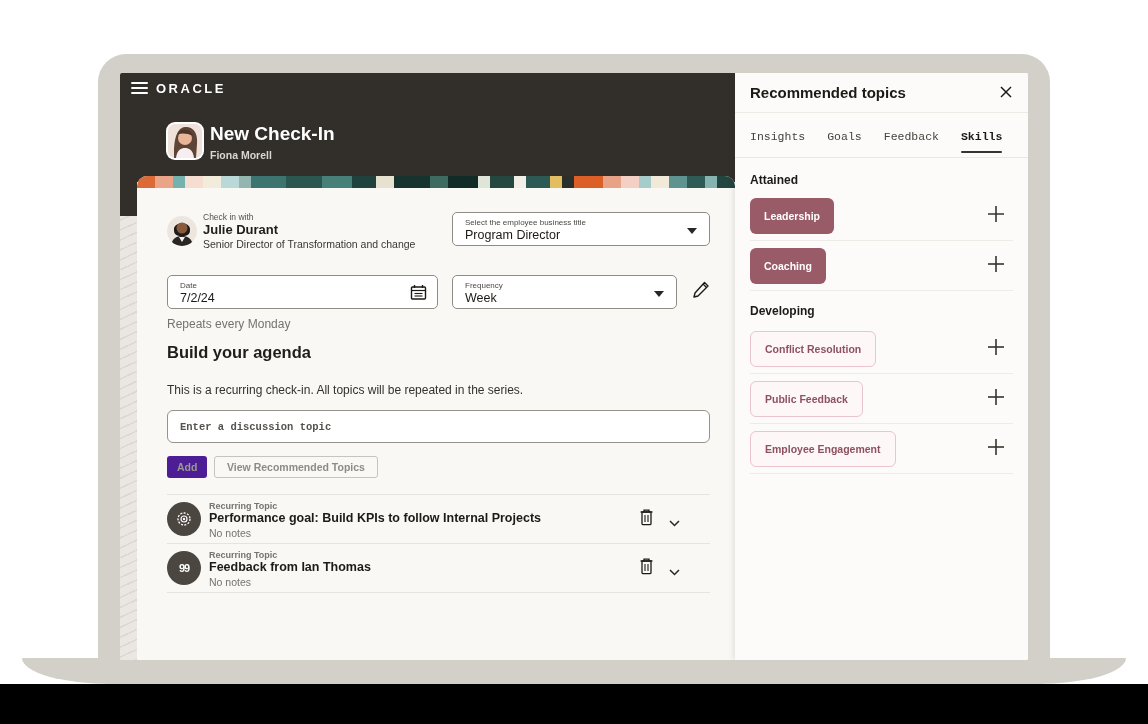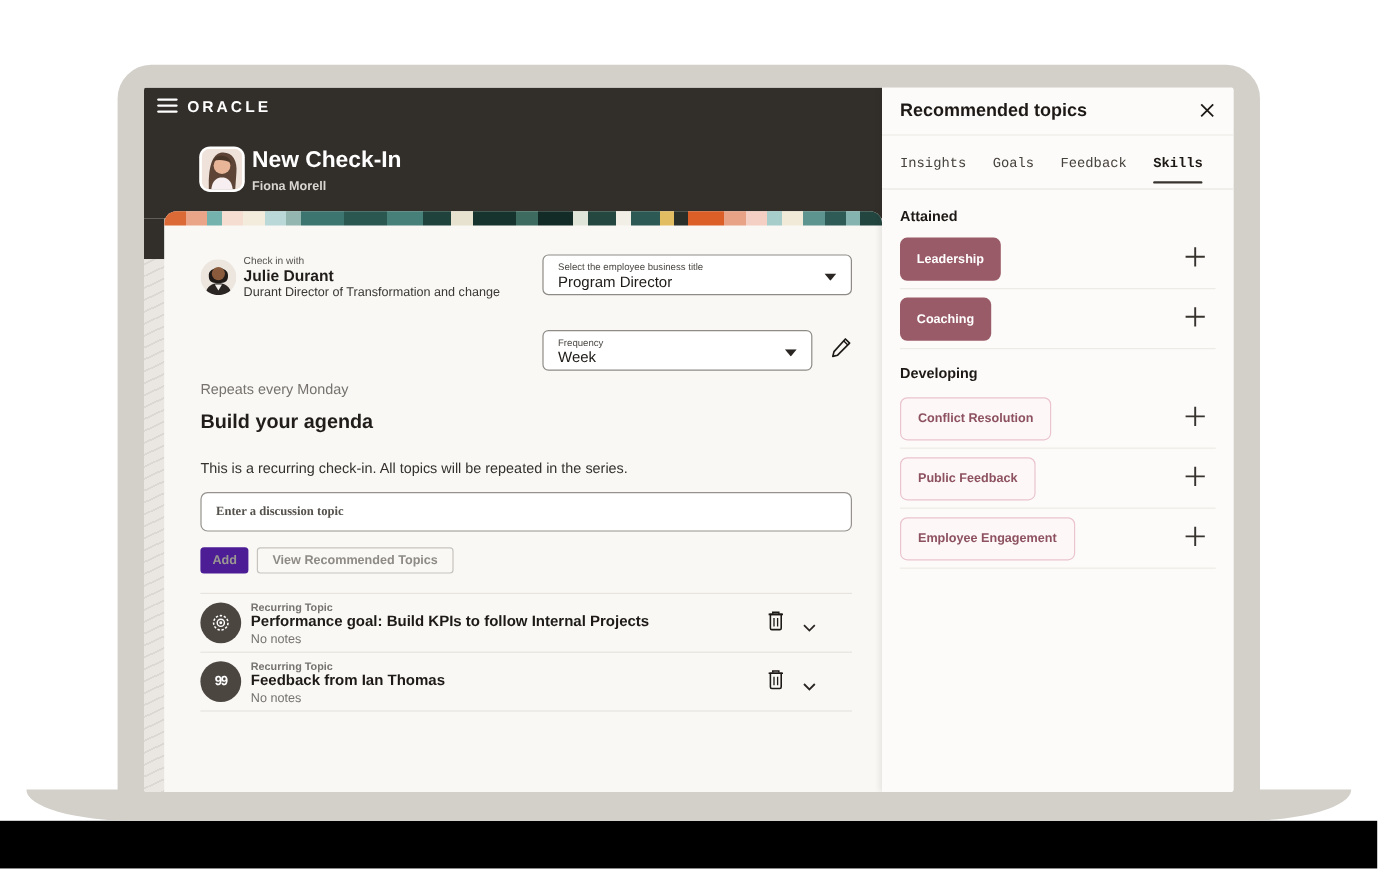--- a/index.html
+++ b/index.html
@@ -45,21 +45,21 @@
   .caret{position:absolute;right:12px;top:15px;}
   .cal{position:absolute;right:10px;top:8px;}
   .biz{left:315px;top:36px;width:258px;}
   .date{left:30px;top:99px;width:271px;}
   .freq{left:315px;top:99px;width:225px;}
   .pencil-btn{position:absolute;left:552px;top:103px;width:24px;height:24px;background:none;border:none;padding:0;cursor:pointer;}
   .repeats{position:absolute;left:30px;top:141px;font-size:12px;color:#76726d;}
   .agenda-h{position:absolute;left:30px;top:167px;font-size:16.5px;font-weight:700;color:#201d1a;}
   .agenda-d{position:absolute;left:30px;top:207px;font-size:12px;color:#34312d;}
   .topic-input{position:absolute;left:30px;top:234px;width:543px;height:33px;border:1px solid #96938e;border-radius:6px;
-      background:#fff;padding:0 12px;font-size:10.5px;font-weight:600;color:#33302c;font-family:Liberation Serif, serif;}
+      background:#fff;padding:0 12px;font-size:10.5px;font-weight:600;color:#33302c;font-family:Liberation Mono, monospace;}
   .topic-input::placeholder{color:#55524d;opacity:1;}
   .btn-add{position:absolute;left:30px;top:280px;height:22px;padding:0 10px;background:#4c1d95;border:none;border-radius:3px;
       font-size:10.5px;font-weight:700;color:#9b9893;font-family:inherit;cursor:default;}
   .btn-view{position:absolute;left:77px;top:280px;height:22px;padding:0 12px;background:transparent;border:1px solid #c7c4bf;
       border-radius:3px;font-size:10.5px;font-weight:700;color:#8e8b86;font-family:inherit;cursor:pointer;}
   .hr{position:absolute;left:30px;width:543px;height:1px;background:#e7e4df;}
   .trow{position:absolute;left:30px;width:543px;height:49px;border-bottom:1px solid #e7e4df;}
   .trow .circ{position:absolute;left:0;top:7px;width:34px;height:34px;border-radius:50%;background:#4c4641;
       display:flex;align-items:center;justify-content:center;color:#fff;}
   .trow .circ .q{font-size:11px;font-weight:800;letter-spacing:-1px;line-height:1;}
@@ -129,30 +129,42 @@
             <svg width="30" height="30" viewBox="0 0 30 30">
               <rect width="30" height="30" fill="#ece6df"></rect>
               <path d="M7 14 C6 5 24 5 23 14 C23 18 21 20 15 20 C9 20 7 18 7 14 Z" fill="#1f1a17"></path>
               <circle cx="15" cy="12" r="5.5" fill="#8a5a3c"></circle>
               <path d="M4 30 C5 22 10 20 15 20 C20 20 25 22 26 30 Z" fill="#2b2623"></path>
               <path d="M12 21 L15 26 L18 21 Z" fill="#f4f1ee"></path>
             </svg>
           </div>
           <div class="p-lab tiny-label">Check in with</div>
           <div class="p-name">Julie Durant</div>
-          <div class="p-title">Durant Director of Transformation and change</div>
+          <div class="p-title">Senior Director of Transformation and change</div>
 
           <div class="field biz">
             <div class="f-label">Select the employee business title</div>
             <div class="f-value">Program Director</div>
             <svg class="caret" width="10" height="6" viewBox="0 0 10 6">
                 <path d="M0 0 H10 L5 6 Z" fill="#2a2623"></path>
               </svg>
           </div>
 
+          <div class="field date">
+            <div class="f-label">Date</div>
+            <div class="f-value">7/2/24</div>
+            <svg class="cal" width="17" height="17" viewBox="0 0 17 17">
+              <rect x="1.5" y="3" width="14" height="12" rx="1" fill="none" stroke="#1c1916" stroke-width="1.4"></rect>
+              <line x1="4.5" y1="1" x2="4.5" y2="4" stroke="#1c1916" stroke-width="1.4"></line>
+              <line x1="12.5" y1="1" x2="12.5" y2="4" stroke="#1c1916" stroke-width="1.4"></line>
+              <line x1="2" y1="6.5" x2="15" y2="6.5" stroke="#1c1916" stroke-width="1.2"></line>
+              <line x1="4.5" y1="9.5" x2="12.5" y2="9.5" stroke="#1c1916" stroke-width="1.1"></line>
+              <line x1="4.5" y1="12" x2="12.5" y2="12" stroke="#1c1916" stroke-width="1.1"></line>
+            </svg>
+          </div>
 
           <div class="field freq">
             <div class="f-label">Frequency</div>
             <div class="f-value">Week</div>
             <svg class="caret" width="10" height="6" viewBox="0 0 10 6">
                 <path d="M0 0 H10 L5 6 Z" fill="#2a2623"></path>
               </svg>
           </div>
           <button class="pencil-btn">
             <svg width="20" height="20" viewBox="0 0 20 20">

